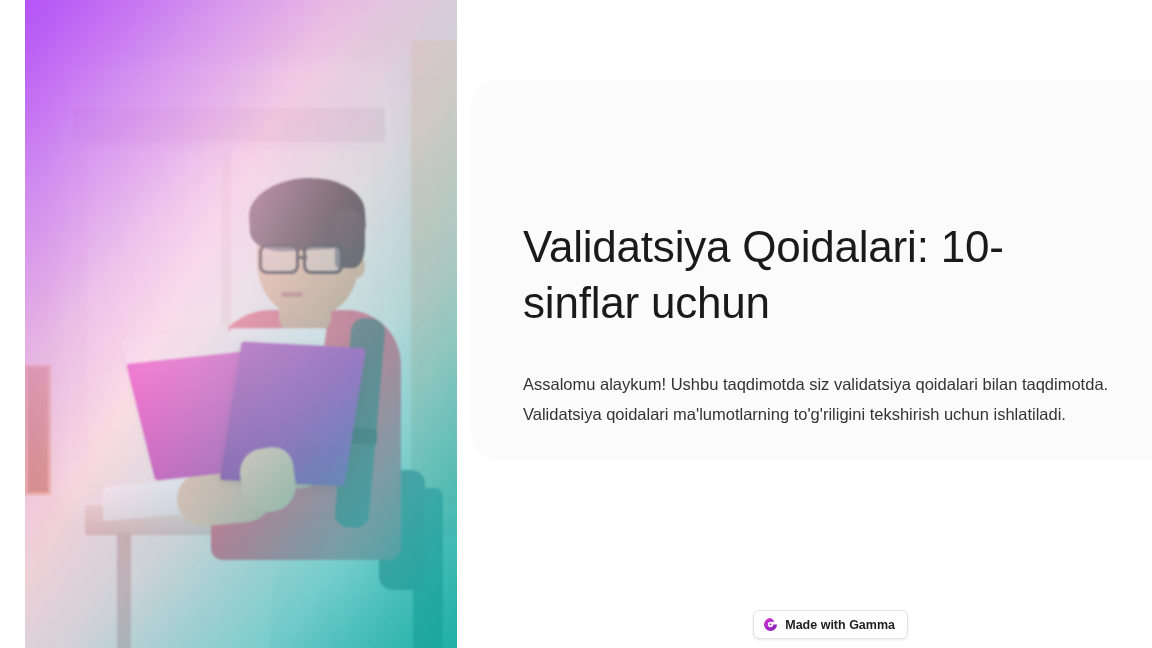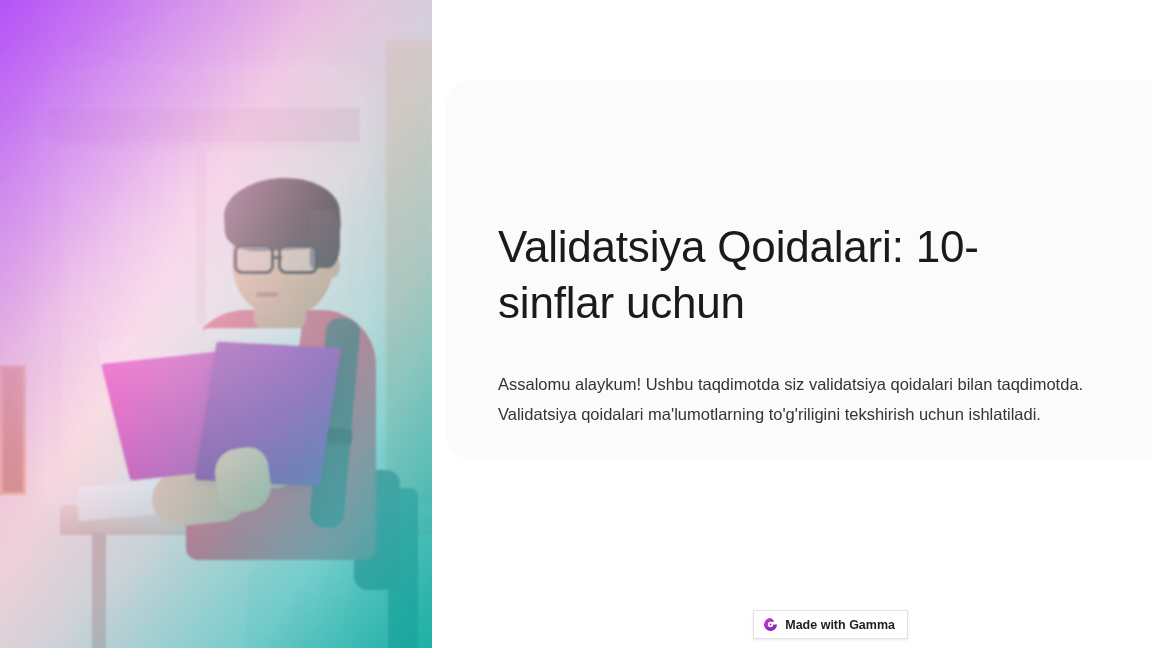--- a/index.html
+++ b/index.html
@@ -2,21 +2,21 @@
 <html><head>
 <meta charset="utf-8">
 <style>
   * { margin:0; padding:0; box-sizing:border-box; }
   html, body { width:1152px; height:648px; overflow:hidden; }
   body {
     font-family:"Liberation Sans", sans-serif;
     background:#ffffff;
     position:relative;
   }
-  .slide { position:relative; width:916px; height:648px; display:flex; background:#fff; }
+  .slide { position:relative; width:916px; height:648px; display:flex; background:#fff;padding-left:25px; }
 
   
   .image-panel {
     position:relative;
     width:432px;
     height:648px;
     flex:0 0 432px;
     overflow:hidden;
     background:#e8d8e8;
   }
@@ -243,21 +243,21 @@
   .body-text {
     font-size:16.5px; line-height:30px; color:#343434; max-width:590px;
     font-weight:400;
   }
 
   
   .gamma-badge {
     position:absolute; right:8px; bottom:9px;
     display:flex; align-items:center; gap:7px;
     padding:6px 12px 6px 9px;
-    background:#ffffff; border:1px solid #e3e3e6; border-radius:0;
+    background:#ffffff; border:1px solid #e3e3e6; border-radius:6px;
     box-shadow:0 1px 3px rgba(0,0,0,.09);
     font-size:12.5px; color:#1f1f1f; font-weight:600; white-space:nowrap;
   }
   .gamma-logo { width:15px; height:15px; flex:0 0 15px; display:block; }
 </style>
 </head>
 <body>
 
 <div class="slide">
 

